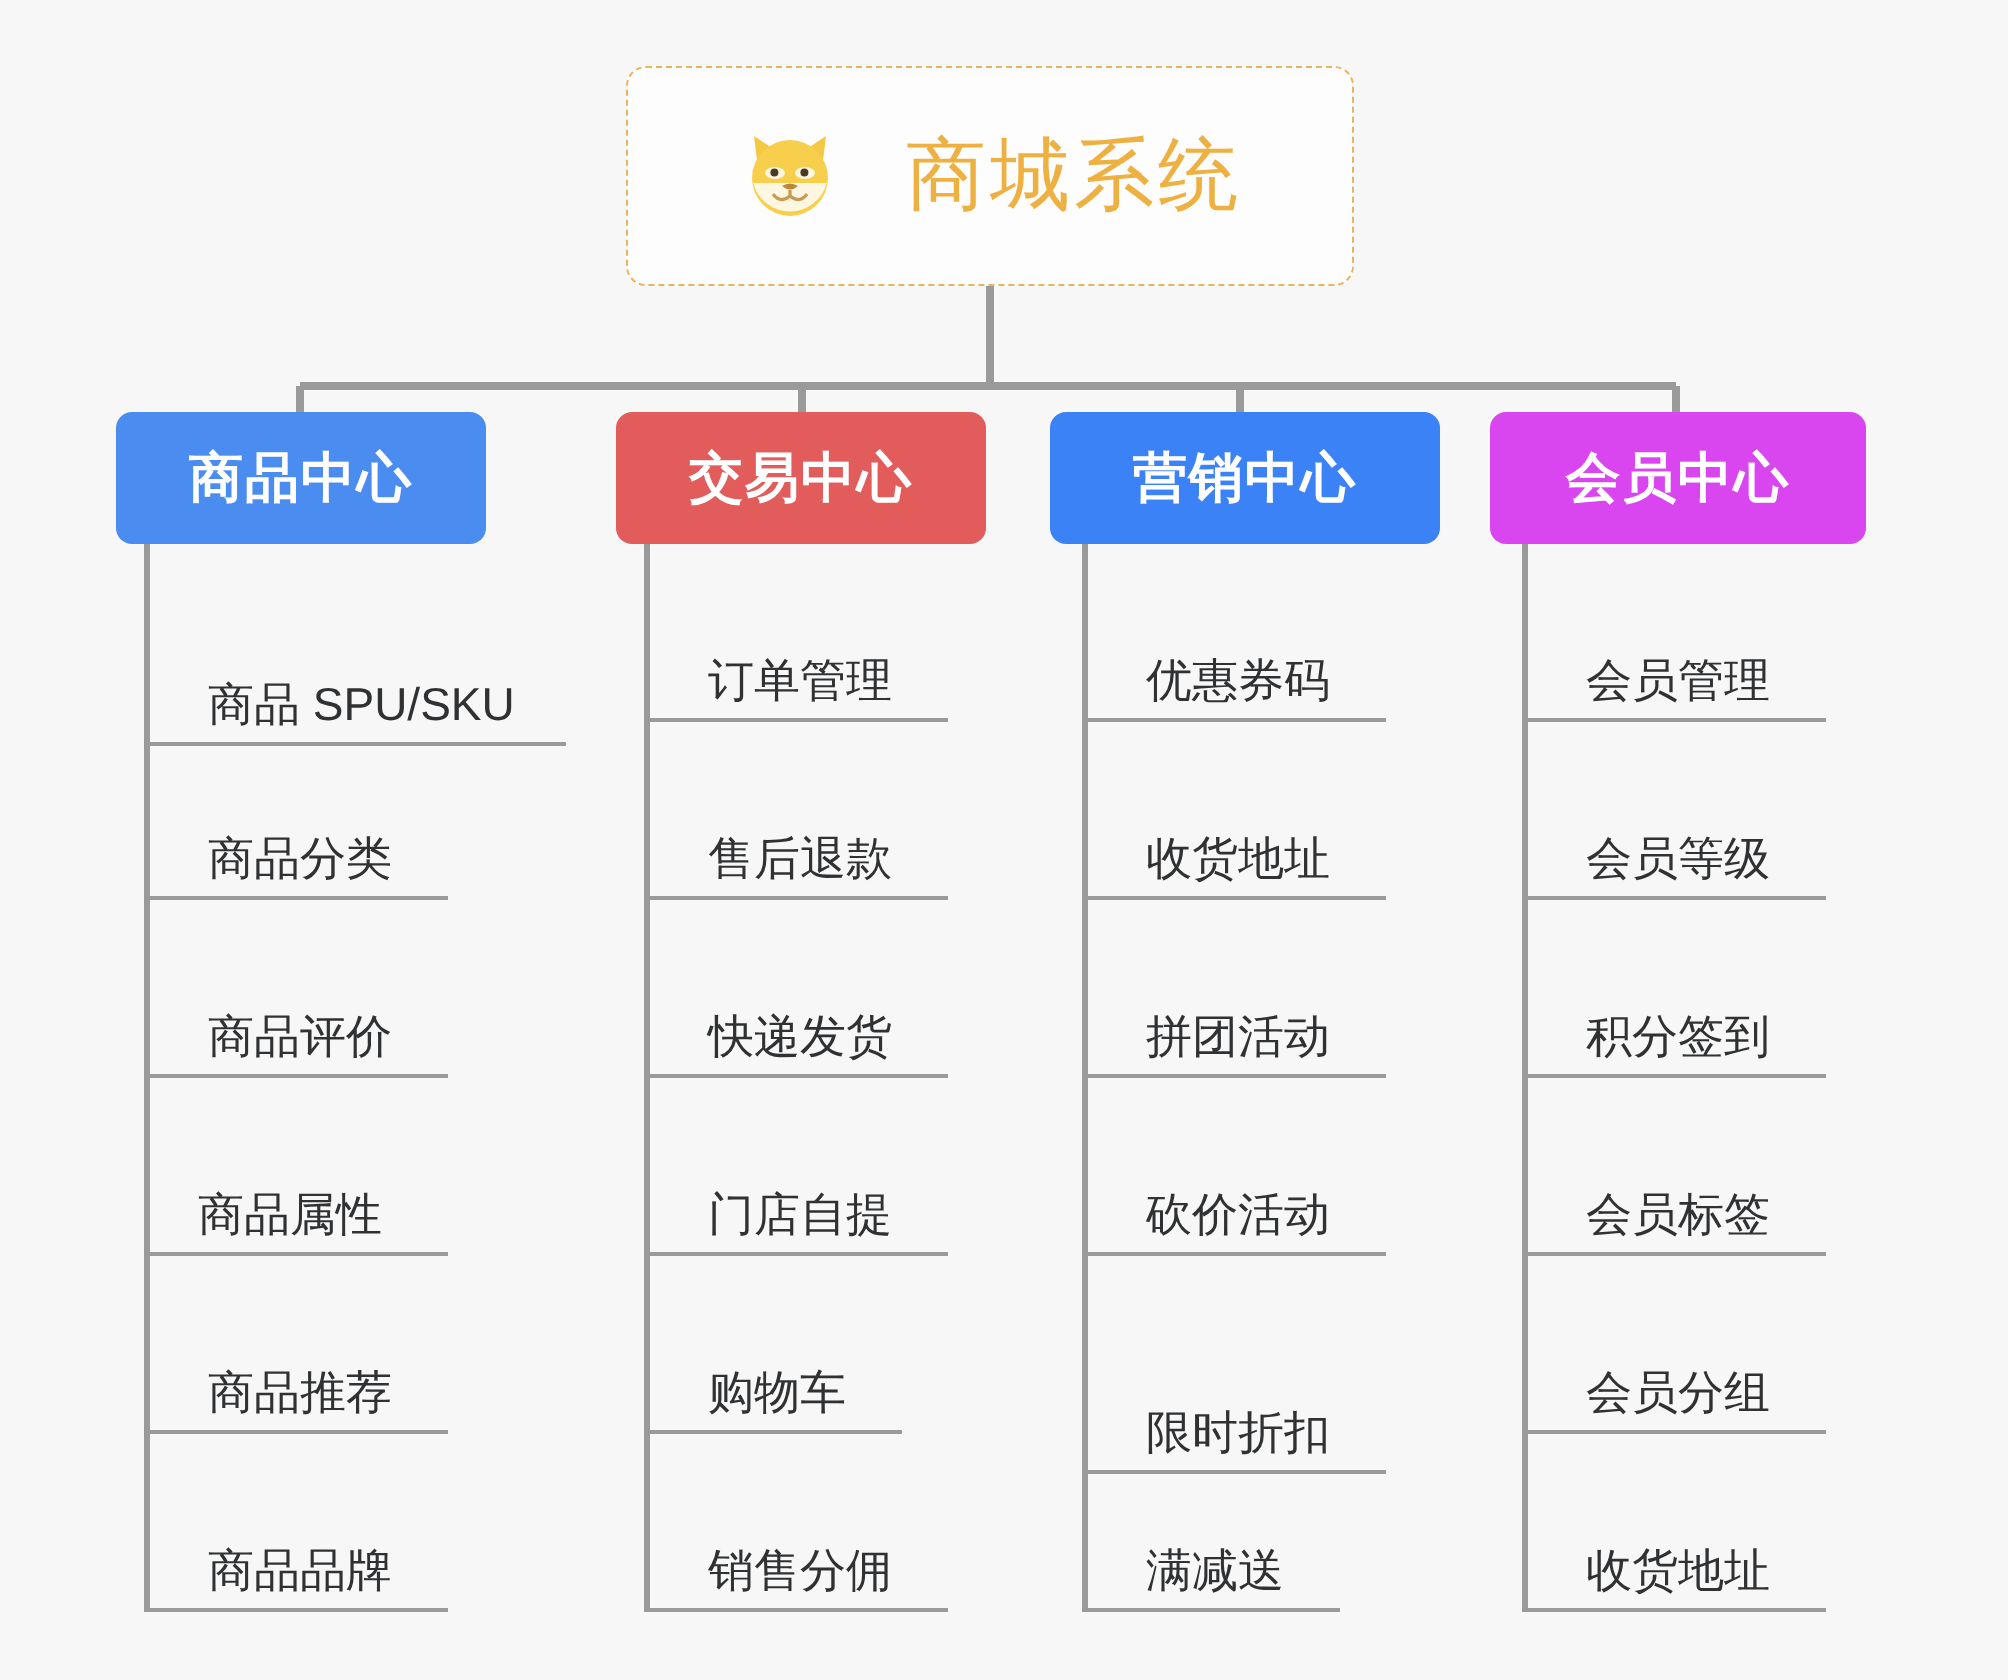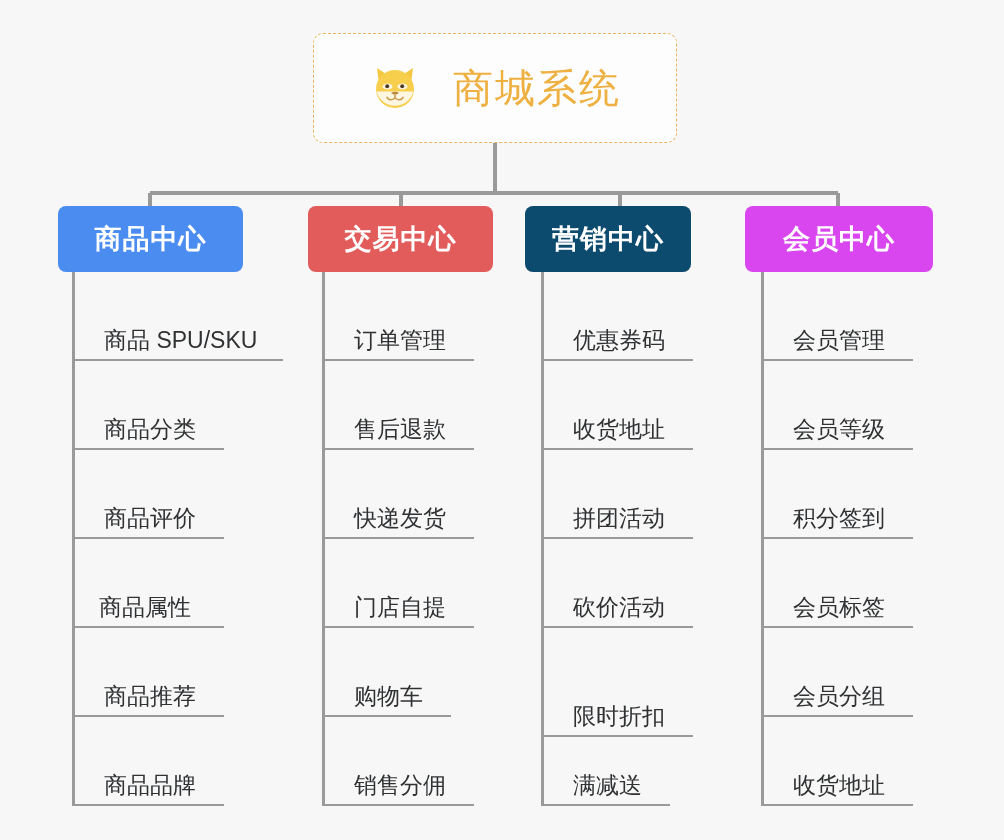--- a/index.html
+++ b/index.html
@@ -154,30 +154,30 @@
     <line x1="542.5" y1="272" x2="542.5" y2="282" stroke="#9a9a9a" stroke-width="3"></line>
     <line x1="762.5" y1="272" x2="762.5" y2="282" stroke="#9a9a9a" stroke-width="3"></line>
   </svg>
 
   <div class="branch-head" style="left:58px; top:206px; width:185px; background:#4a8cf0;">
     <span>商品中心</span>
   </div>
   <div class="branch-head" style="left:308px; top:206px; width:185px; background:#e35c5c;">
     <span>交易中心</span>
   </div>
-  <div class="branch-head" style="left:525px; top:206px; width:166px; background:#0c4a6e;">
+  <div class="branch-head" style="left:525px; top:206px; width:195px; background:#3b82f6;">
     <span>营销中心</span>
   </div>
   <div class="branch-head" style="left:745px; top:206px; width:188px; background:#d946ef;">
     <span>会员中心</span>
   </div>
 
   <div class="leaf-col" style="left:72px;">
     <div class="leaf-trunk" style="height:534px;"></div>
-    <div class="leaf-item" style="top:0px;">
+    <div class="leaf-item" style="top:12px;">
       <span class="leaf-underline" style="width:211px;"></span>
       <span class="leaf-label">商品 SPU/SKU</span>
     </div>
     <div class="leaf-item" style="top:89px;">
       <span class="leaf-underline" style="width:152px;"></span>
       <span class="leaf-label">商品分类</span>
     </div>
     <div class="leaf-item" style="top:178px;">
       <span class="leaf-underline" style="width:152px;"></span>
       <span class="leaf-label">商品评价</span>

